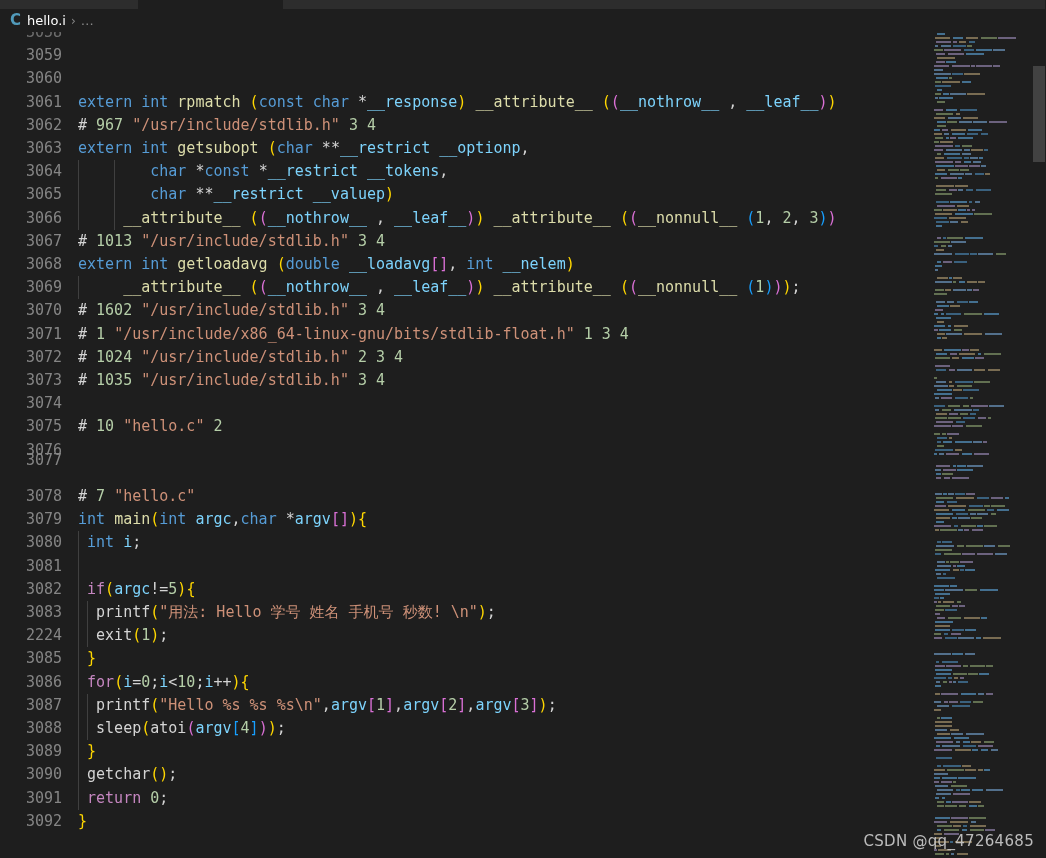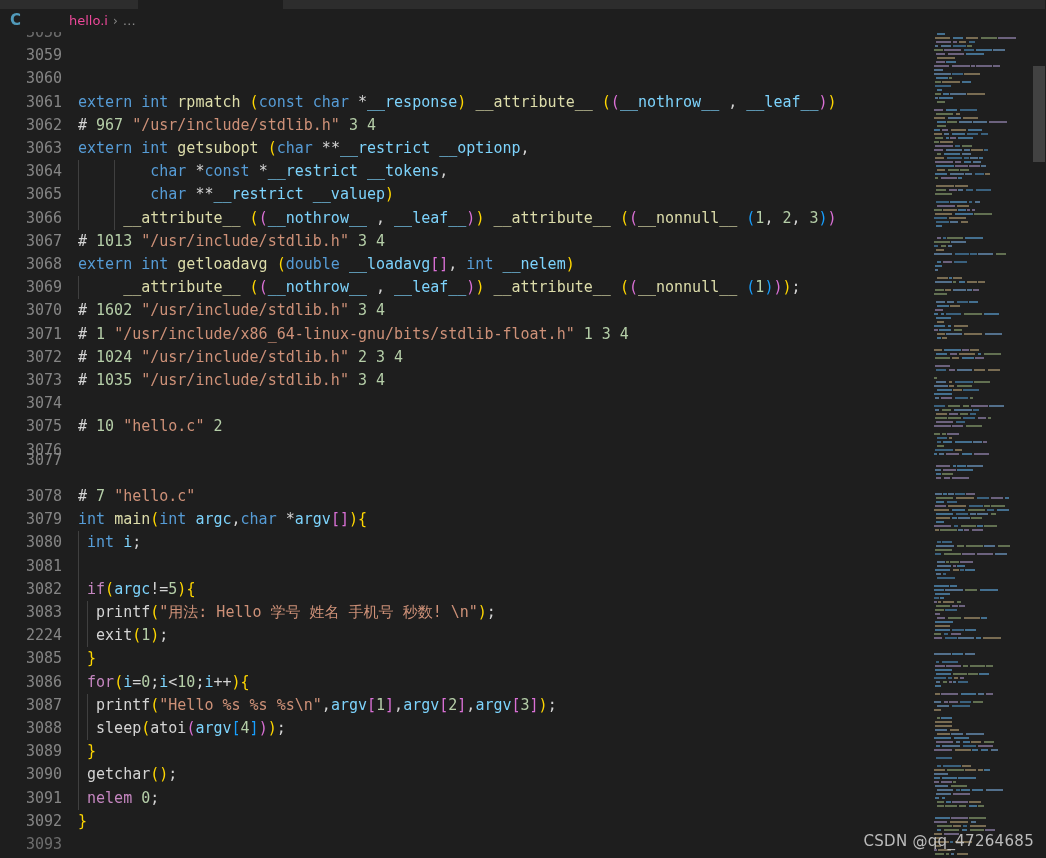--- a/index.html
+++ b/index.html
@@ -34,21 +34,21 @@
     font-family: "DejaVu Sans", "Liberation Sans", sans-serif;
     font-size: 13px;
     color: #cccccc;
     white-space: nowrap;
   }
   .bc-icon {
     color: #519aba; font-size: 15px; font-weight: bold;
     margin-right: 6px; line-height: 1;
     font-family: "DejaVu Sans", sans-serif;
   }
-  .bc-name { color: #ec4899; margin-left: 42px; }
+  .bc-name { color: #ffffff; }
   .bc-sep { color: #8a8a8a; margin: 0 5px; font-size: 12px; }
   .bc-more { color: #8a8a8a; }
 
   
   .editor {
     position: absolute; top: 32px; left: 0;
     width: 1046px; height: 826px;
     background: #1e1e1e;
     overflow: hidden;
   }
@@ -172,23 +172,22 @@
         <div class="line" style="position: absolute; left: 0px; top: 522.6px; width: 932px;"><span class="ln">3081</span><span class="guide" style="left: 78px;"></span><span class="ltext"></span></div>
         <div class="line" style="position: absolute; left: 0px; top: 545.8px; width: 932px;"><span class="ln">3082</span><span class="guide" style="left: 78px;"></span><span class="ltext"> <span class="ctl">if</span><span class="b1">(</span><span class="var">argc</span><span class="plain">!</span><span class="plain">=</span><span class="num">5</span><span class="b1">)</span><span class="b1">{</span></span></div>
         <div class="line" style="position: absolute; left: 0px; top: 569px; width: 932px;"><span class="ln">3083</span><span class="guide" style="left: 78px;"></span><span class="guide" style="left: 87.02px;"></span><span class="ltext">  <span class="plain">printf</span><span class="b1">(</span><span class="str">"用法: Hello 学号 姓名 手机号 秒数! \n"</span><span class="b1">)</span><span class="plain">;</span></span></div>
         <div class="line" style="position: absolute; left: 0px; top: 592.2px; width: 932px;"><span class="ln">2224</span><span class="guide" style="left: 78px;"></span><span class="guide" style="left: 87.02px;"></span><span class="ltext">  <span class="plain">exit</span><span class="b1">(</span><span class="num">1</span><span class="b1">)</span><span class="plain">;</span></span></div>
         <div class="line" style="position: absolute; left: 0px; top: 615.4px; width: 932px;"><span class="ln">3085</span><span class="guide" style="left: 78px;"></span><span class="ltext"> <span class="b1">}</span></span></div>
         <div class="line" style="position: absolute; left: 0px; top: 638.6px; width: 932px;"><span class="ln">3086</span><span class="guide" style="left: 78px;"></span><span class="ltext"> <span class="ctl">for</span><span class="b1">(</span><span class="var">i</span><span class="plain">=</span><span class="num">0</span><span class="plain">;</span><span class="var">i</span><span class="plain">&lt;</span><span class="num">10</span><span class="plain">;</span><span class="var">i</span><span class="plain">+</span><span class="plain">+</span><span class="b1">)</span><span class="b1">{</span></span></div>
         <div class="line" style="position: absolute; left: 0px; top: 661.8px; width: 932px;"><span class="ln">3087</span><span class="guide" style="left: 78px;"></span><span class="guide" style="left: 87.02px;"></span><span class="ltext">  <span class="plain">printf</span><span class="b1">(</span><span class="str">"Hello %s %s %s\n"</span><span class="plain">,</span><span class="var">argv</span><span class="b2">[</span><span class="num">1</span><span class="b2">]</span><span class="plain">,</span><span class="var">argv</span><span class="b2">[</span><span class="num">2</span><span class="b2">]</span><span class="plain">,</span><span class="var">argv</span><span class="b2">[</span><span class="num">3</span><span class="b2">]</span><span class="b1">)</span><span class="plain">;</span></span></div>
         <div class="line" style="position: absolute; left: 0px; top: 685px; width: 932px;"><span class="ln">3088</span><span class="guide" style="left: 78px;"></span><span class="guide" style="left: 87.02px;"></span><span class="ltext">  <span class="plain">sleep</span><span class="b1">(</span><span class="plain">atoi</span><span class="b2">(</span><span class="var">argv</span><span class="b3">[</span><span class="num">4</span><span class="b3">]</span><span class="b2">)</span><span class="b1">)</span><span class="plain">;</span></span></div>
         <div class="line" style="position: absolute; left: 0px; top: 708.2px; width: 932px;"><span class="ln">3089</span><span class="guide" style="left: 78px;"></span><span class="ltext"> <span class="b1">}</span></span></div>
         <div class="line" style="position: absolute; left: 0px; top: 731.4px; width: 932px;"><span class="ln">3090</span><span class="guide" style="left: 78px;"></span><span class="ltext"> <span class="plain">getchar</span><span class="b1">(</span><span class="b1">)</span><span class="plain">;</span></span></div>
-        <div class="line" style="position: absolute; left: 0px; top: 754.6px; width: 932px;"><span class="ln">3091</span><span class="guide" style="left: 78px;"></span><span class="ltext"> <span class="ctl">nelem</span> <span class="num">0</span><span class="plain">;</span></span></div>
+        <div class="line" style="position: absolute; left: 0px; top: 754.6px; width: 932px;"><span class="ln">3091</span><span class="guide" style="left: 78px;"></span><span class="ltext"> <span class="ctl">return</span> <span class="num">0</span><span class="plain">;</span></span></div>
         <div class="line" style="position: absolute; left: 0px; top: 777.8px; width: 932px;"><span class="ln">3092</span><span class="ltext"><span class="b1">}</span></span></div>
-        <div class="line" style="position: absolute; left: 0px; top: 801px; width: 932px;"><span class="ln" style="color: rgb(110, 110, 110);">3093</span><span class="ltext"></span></div>
       </div>
 
     <div class="minimap" id="minimap">
         <div class="mm-line">
           <span class="mm-seg" style="left: 5px; width: 8px; background: rgb(75, 127, 164);"></span>
         </div>
         <div class="mm-line">
           <span class="mm-seg" style="left: 3px; width: 15px; background: rgb(138, 122, 92);"></span>
           <span class="mm-seg" style="left: 21px; width: 10px; background: rgb(75, 127, 164);"></span>
           <span class="mm-seg" style="left: 34px; width: 12px; background: rgb(138, 122, 92);"></span>

